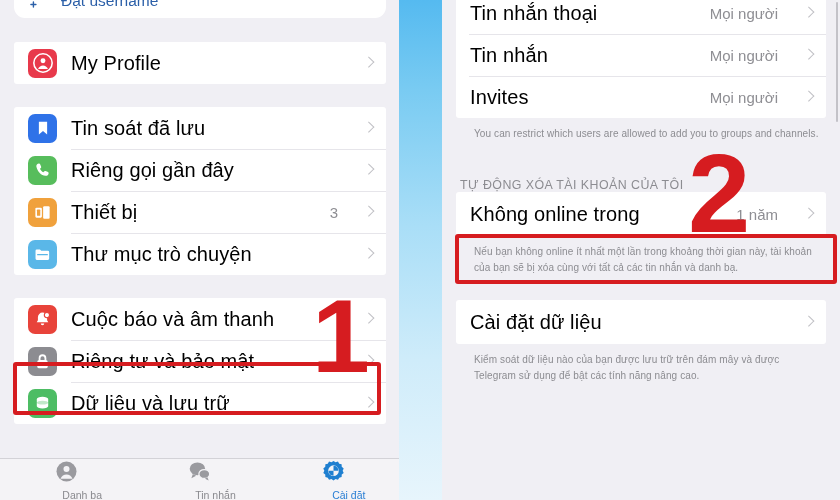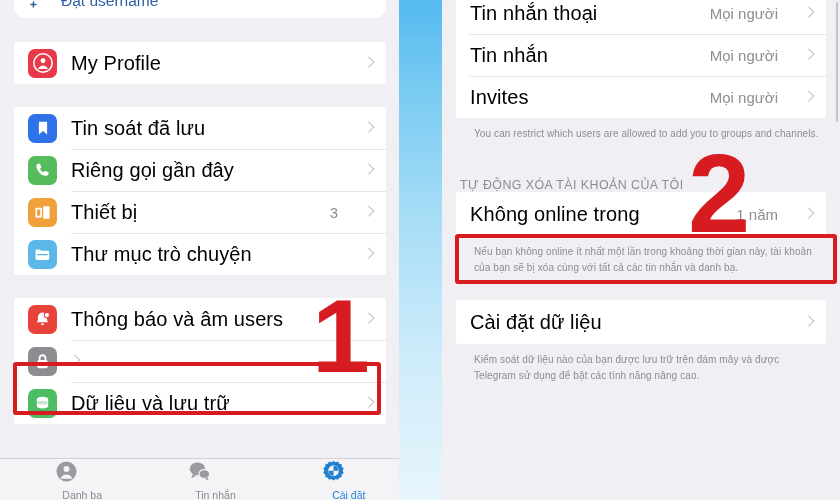--- a/index.html
+++ b/index.html
@@ -222,30 +222,31 @@
 
       <div class="card">
         <div class="row">
           <span class="ico" style="background:#e8433a">
             <svg width="19" height="19" viewBox="0 0 24 24">
               <path d="M12 3.2a5.8 5.8 0 015.8 5.8v4l1.5 2.6H4.7l1.5-2.6v-4A5.8 5.8 0 0112 3.2z" fill="#fff"></path>
               <path d="M9.8 17.2h4.4a2.2 2.2 0 01-4.4 0z" fill="#fff"></path>
               <circle cx="17.6" cy="6.4" r="3.3" fill="#fff" stroke="#e8433a" stroke-width="1.4"></circle>
             </svg>
           </span>
-          <span class="row-label">Thông báo và âm users</span>
+          <span class="row-label">Cuộc báo và âm thanh</span>
           <span class="chev"></span>
         </div>
         <div class="row">
           <span class="ico" style="background:#8c8c91">
             <svg width="19" height="19" viewBox="0 0 24 24">
               <rect x="5.4" y="10.2" width="13.2" height="10.4" rx="2.4" fill="#fff"></rect>
               <path d="M8.3 10.2V7.8a3.7 3.7 0 017.4 0v2.4" fill="none" stroke="#fff" stroke-width="2.3"></path>
             </svg>
           </span>
+          <span class="row-label">Riêng tư và bảo mật</span>
           <span class="chev"></span>
         </div>
         <div class="row">
           <span class="ico" style="background:#4dbd64">
             <svg width="19" height="19" viewBox="0 0 24 24">
               <ellipse cx="12" cy="6.4" rx="7.2" ry="2.8" fill="#fff"></ellipse>
               <path d="M4.8 6.4v4.4c0 1.5 3.2 2.8 7.2 2.8s7.2-1.3 7.2-2.8V6.4" fill="#fff"></path>
               <path d="M4.8 11.2v4.4c0 1.5 3.2 2.8 7.2 2.8s7.2-1.3 7.2-2.8v-4.4" fill="#fff"></path>
               <ellipse cx="12" cy="10.9" rx="7.2" ry="2.5" fill="#4dbd64" opacity="0.35"></ellipse>
             </svg>

